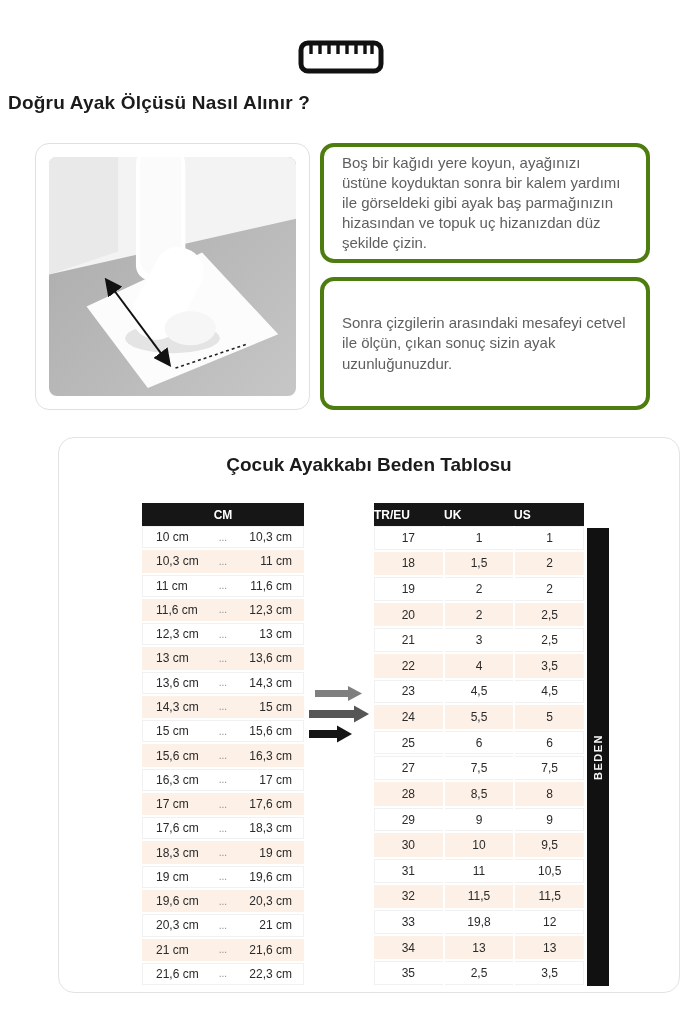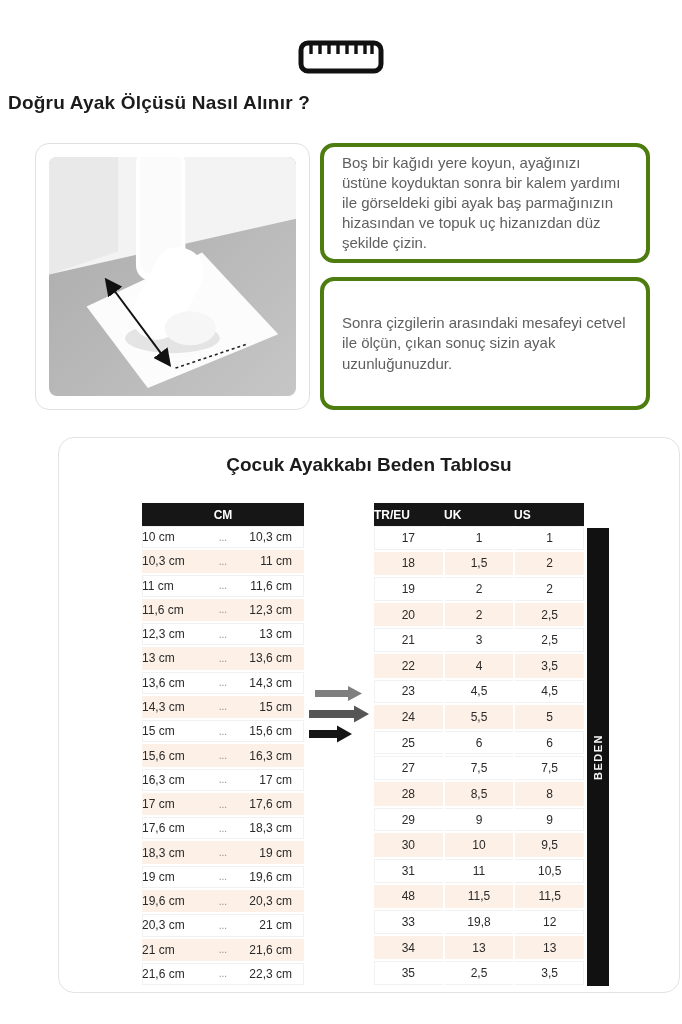--- a/index.html
+++ b/index.html
@@ -31,21 +31,21 @@
   .thead { height:23px; background:#161616; color:#fff; font-size:12px; font-weight:bold;
            display:flex; align-items:center; }
   .thead.cm-head { justify-content:center; }
   .tbody { display:flex; flex-direction:column; height:461px; }
   .trow { flex:1 1 0; display:flex; align-items:center; font-size:12px; color:#2a2a2a;
           border-bottom:2px solid #ffffff; }
   .trow.plain { background:#ffffff; box-shadow: inset 0 0 0 1px #f1f1f1; }
   .trow.alt { background:#fcf0e7; }
 
   .cm-table { position:absolute; left:83px; top:65px; width:162px; }
-  .cm.c0 { width:42%; text-align:left; }
+  .cm.c0 { width:42%; text-align:left; padding-left:14px; }
   .cm.c1 { width:16%; text-align:center; color:#8d8d8d; font-size:10px; }
   .cm.c2 { width:42%; text-align:right; padding-right:12px; }
 
   .size-table { position:absolute; left:315px; top:65px; width:210px; }
   .size-table .thead span { flex:1; text-align:left; }
   .sz { flex:1 1 0; text-align:center; }
   .sz.c1, .sz.c2 { border-left:2px solid #ffffff; align-self:stretch; display:flex;
                    align-items:center; justify-content:center; }
   .sz.c0 { align-self:stretch; display:flex; align-items:center; justify-content:center; }
 
@@ -308,21 +308,21 @@
             <span class="sz c0">30</span>
             <span class="sz c1">10</span>
             <span class="sz c2">9,5</span>
           </div>
           <div class="trow plain">
             <span class="sz c0">31</span>
             <span class="sz c1">11</span>
             <span class="sz c2">10,5</span>
           </div>
           <div class="trow alt">
-            <span class="sz c0">48</span>
+            <span class="sz c0">32</span>
             <span class="sz c1">11,5</span>
             <span class="sz c2">11,5</span>
           </div>
           <div class="trow plain">
             <span class="sz c0">33</span>
             <span class="sz c1">19,8</span>
             <span class="sz c2">12</span>
           </div>
           <div class="trow alt">
             <span class="sz c0">34</span>

